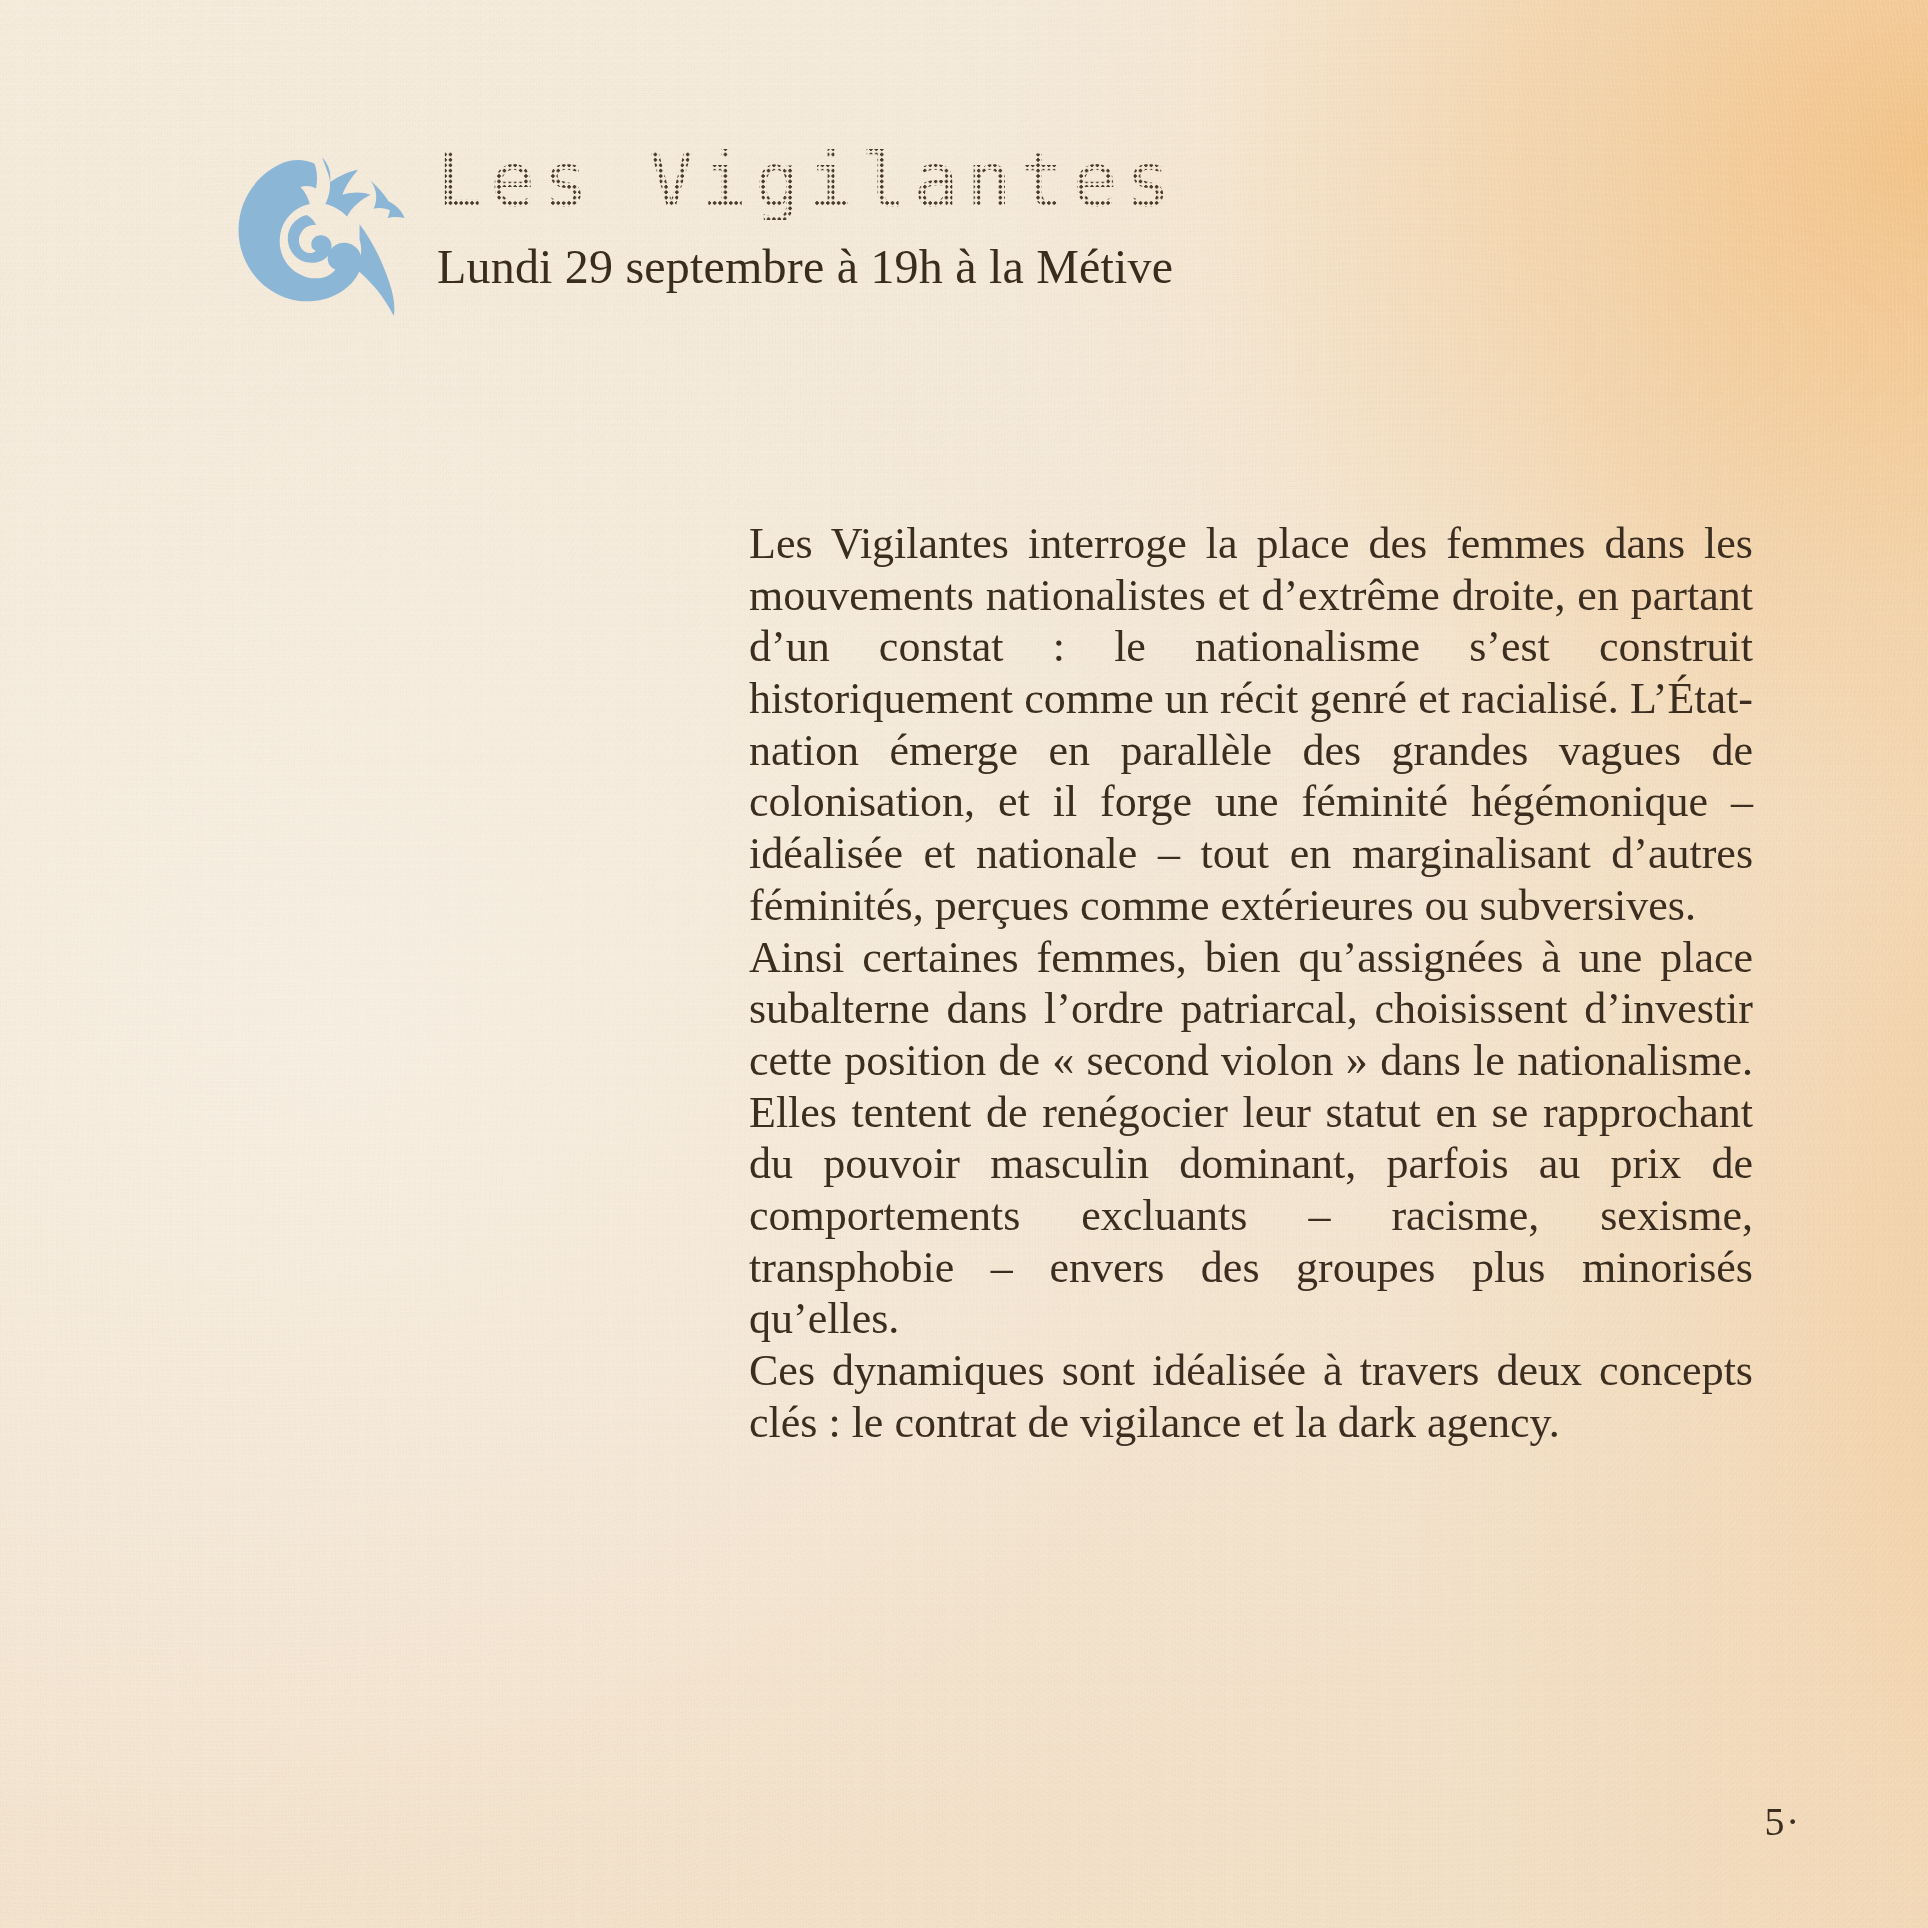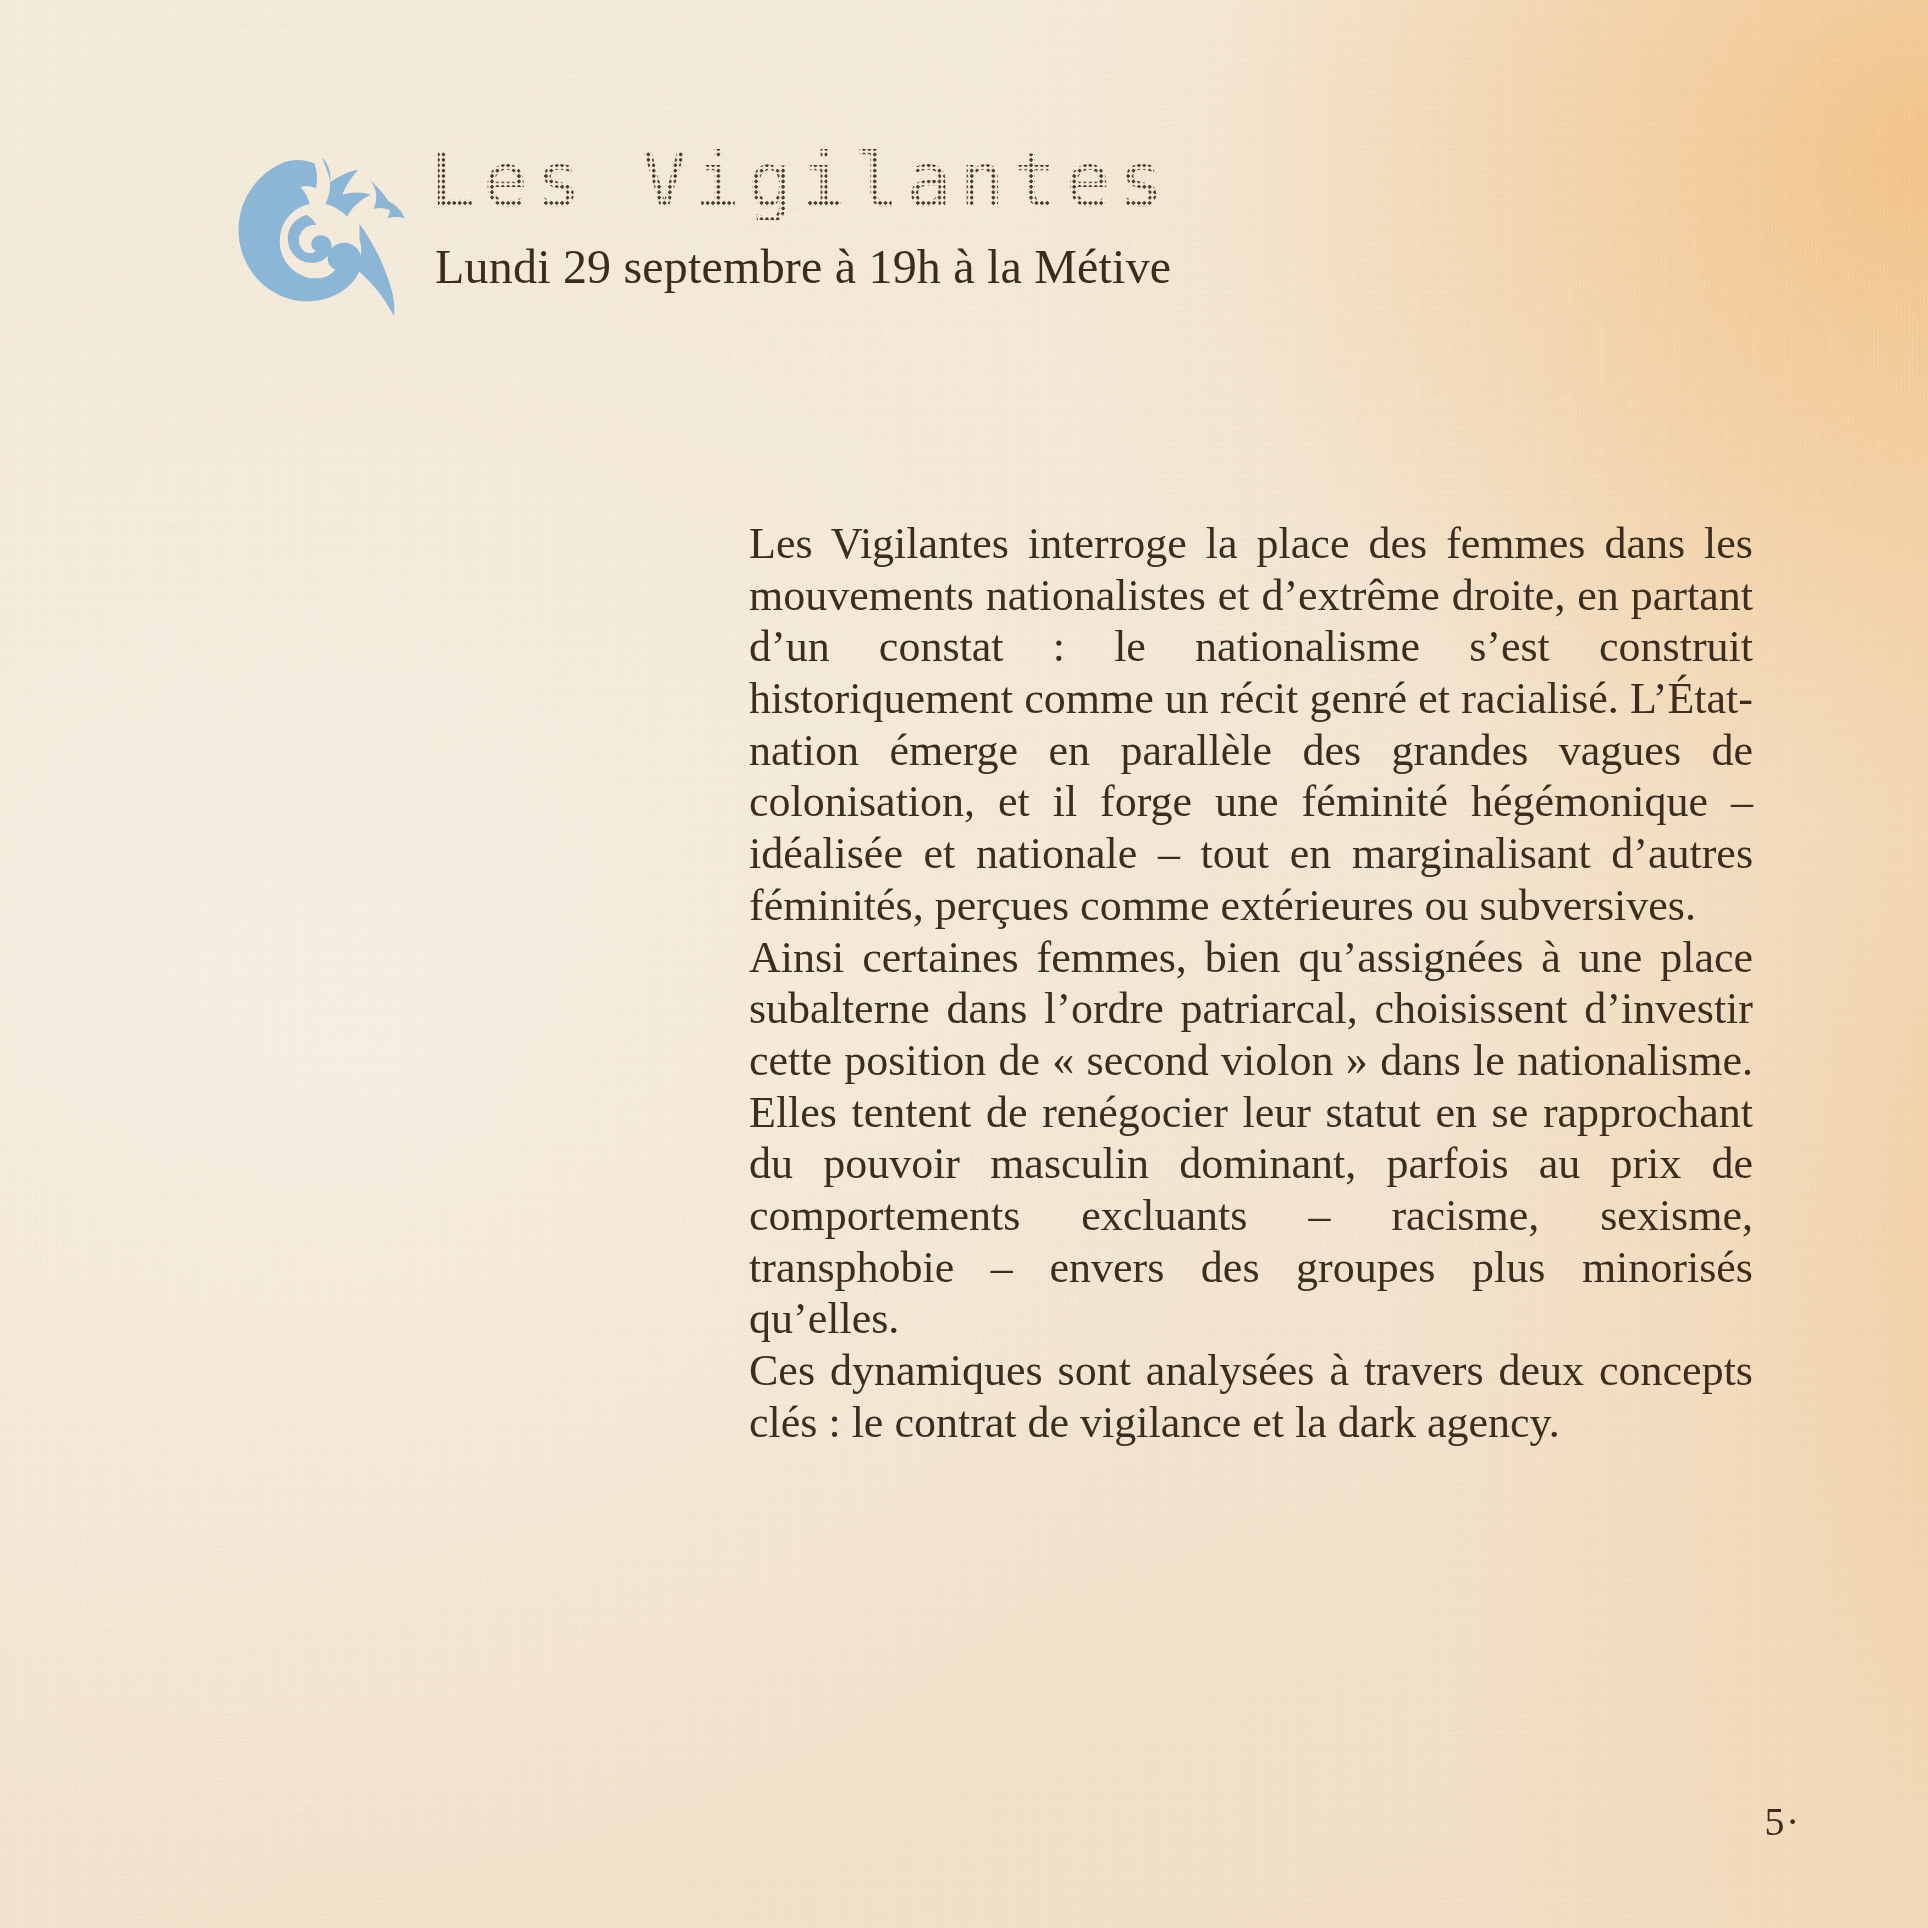--- a/index.html
+++ b/index.html
@@ -58,23 +58,22 @@
   }
   #logo {
     width: 210px;
     height: 195px;
     flex: 0 0 auto;
     margin-top: 7.8px;
   }
   #logo svg { display: block; }
 
   #titleblock {
-    margin-left: 16px;
+    margin-left: 23px;
     padding-top: 9.3px;
-    text-align: right;
   }
   .dotted-title {
     font-family: "DejaVu Sans Mono", monospace;
     font-size: 75px;
     letter-spacing: 7.8px;
     line-height: 1.05;
     color: transparent;
     -webkit-text-stroke: 0px transparent;
     background-image: radial-gradient(circle at center, #4a3a28 38%, rgba(74,58,40,0) 42%);
     background-size: 5.4px 5.4px;
@@ -182,21 +181,21 @@
     <div id="titleblock">
       <div class="dotted-title">Les Vigilantes</div>
       <div class="subtitle">Lundi 29 septembre à 19h à la Métive</div>
     </div>
 
   </div>
 
   <div id="body-col">
     <p>Les Vigilantes interroge la place des femmes dans les mouvements nationalistes et d’extrême droite, en partant d’un constat : le nationalisme s’est construit historiquement comme un récit genré et racialisé. L’État-nation émerge en parallèle des grandes vagues de colonisation, et il forge une féminité hégémonique – idéalisée et nationale – tout en marginalisant d’autres féminités, perçues comme extérieures ou subversives.</p>
     <p>Ainsi certaines femmes, bien qu’assignées à une place subalterne dans l’ordre patriarcal, choisissent d’investir cette position de « second violon » dans le nationalisme. Elles tentent de renégocier leur statut en se rapprochant du pouvoir masculin dominant, parfois au prix de comportements excluants – racisme, sexisme, transphobie – envers des groupes plus minorisés qu’elles.</p>
-    <p class="last-free">Ces dynamiques sont analysées à travers deux concepts clés : le contrat de vigilance et la dark agency.</p>
+    <p class="last-free">Ces dynamiques sont idéalisée à travers deux concepts clés : le contrat de vigilance et la dark agency.</p>
   </div>
 
   <div id="page-number">
     <span>5</span><span class="dot">·</span>
   </div>
 
 </div>
 
 
 </body></html>

